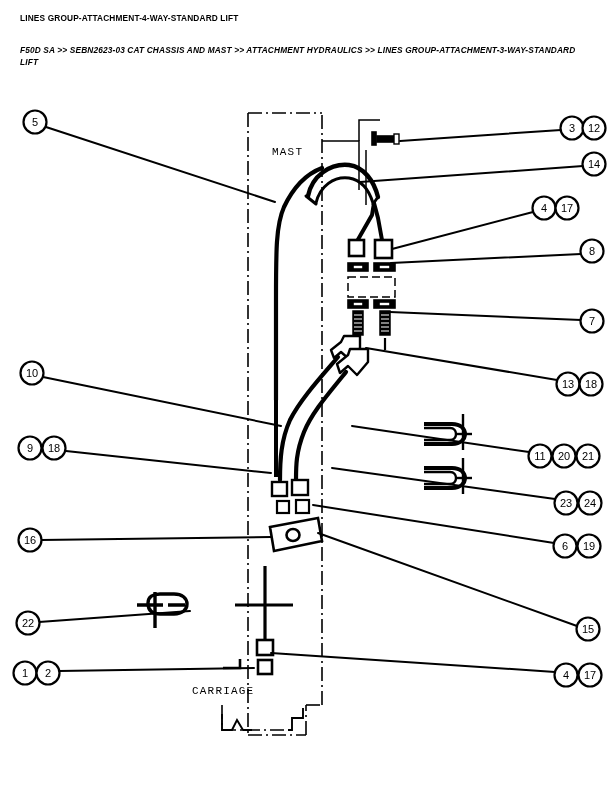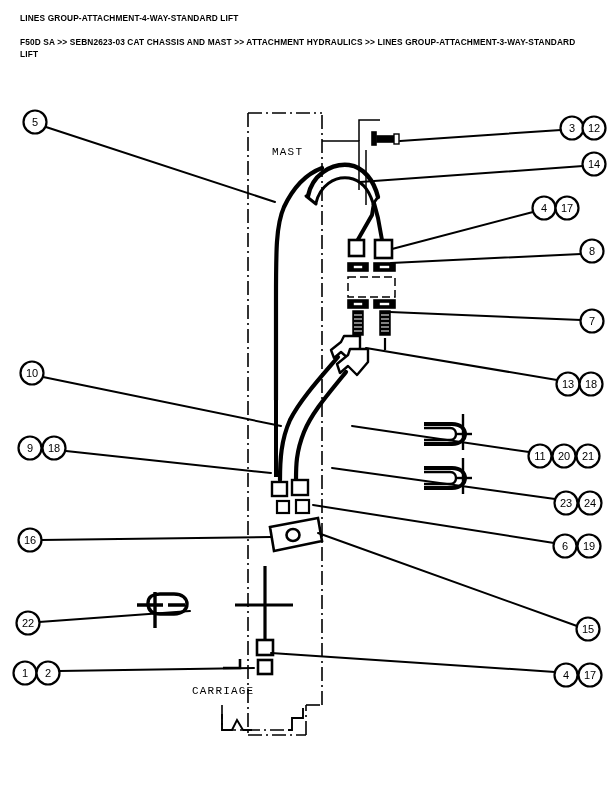--- a/index.html
+++ b/index.html
@@ -16,21 +16,21 @@
 
   .hdr{
     position:absolute;
     font-weight:bold;
     font-size:8.3px;
     letter-spacing:0.15px;
     line-height:12px;
     color:#000;
   }
   #title-line{left:20px;top:12px;width:560px;}
-  #breadcrumb{left:20px;top:36px;width:562px;}
+  #breadcrumb{left:20px;top:44px;width:562px;font-style:italic;}
 
   #diagram{position:absolute;left:0;top:0;width:612px;height:792px;}
   #diagram svg{display:block;}
   .cap{font-family:"Liberation Mono", monospace;font-size:11px;letter-spacing:1.2px;fill:#000;font-weight:400;}
   .bnum{font-family:"Liberation Sans", sans-serif;font-size:11px;fill:#000;text-anchor:middle;font-weight:400;}
 </style>
 </head>
 <body>
 
 <div id="page">

